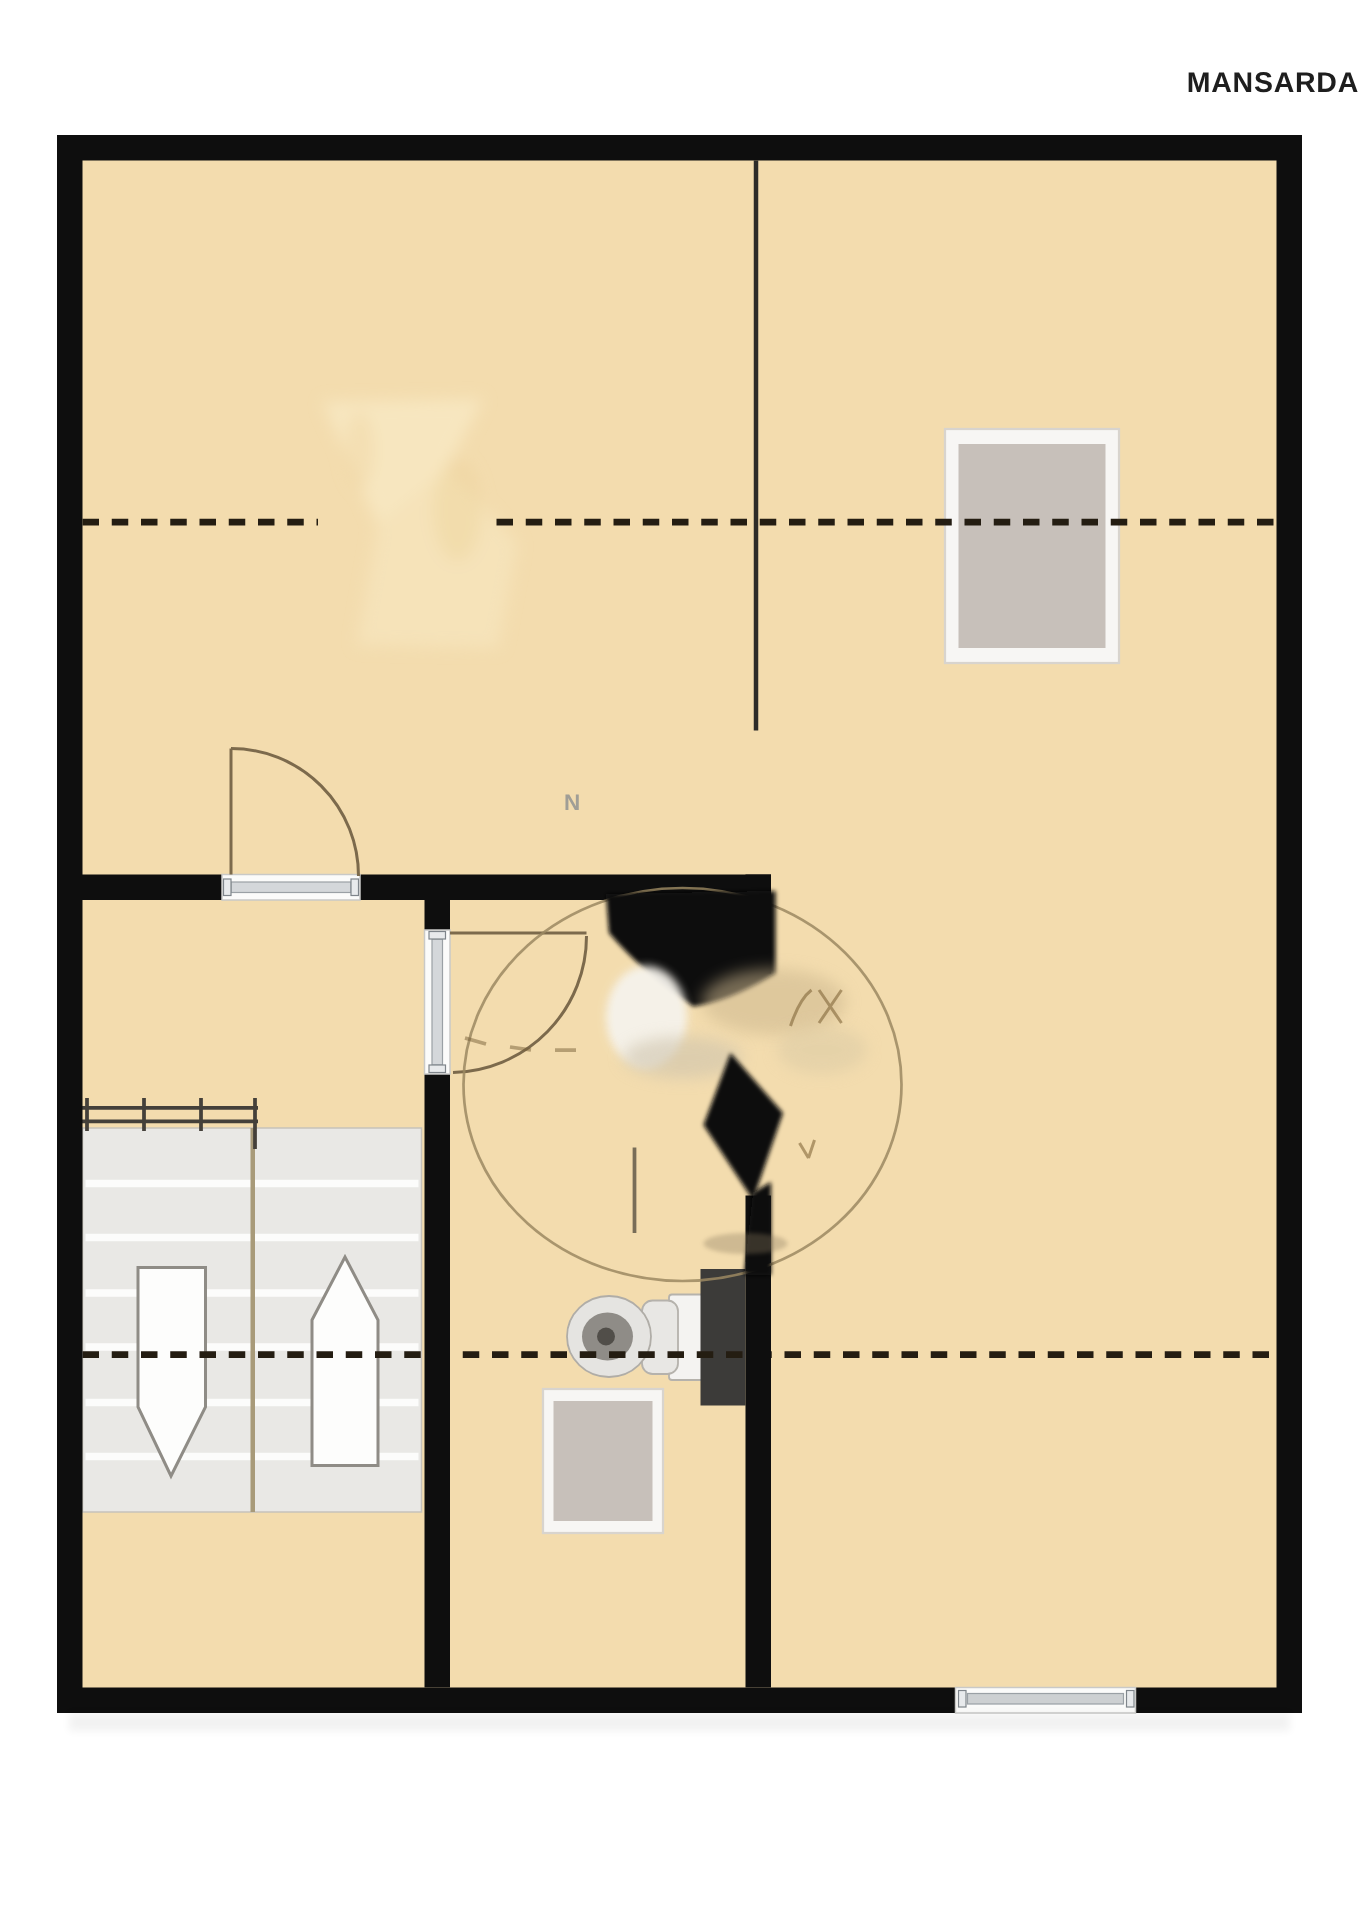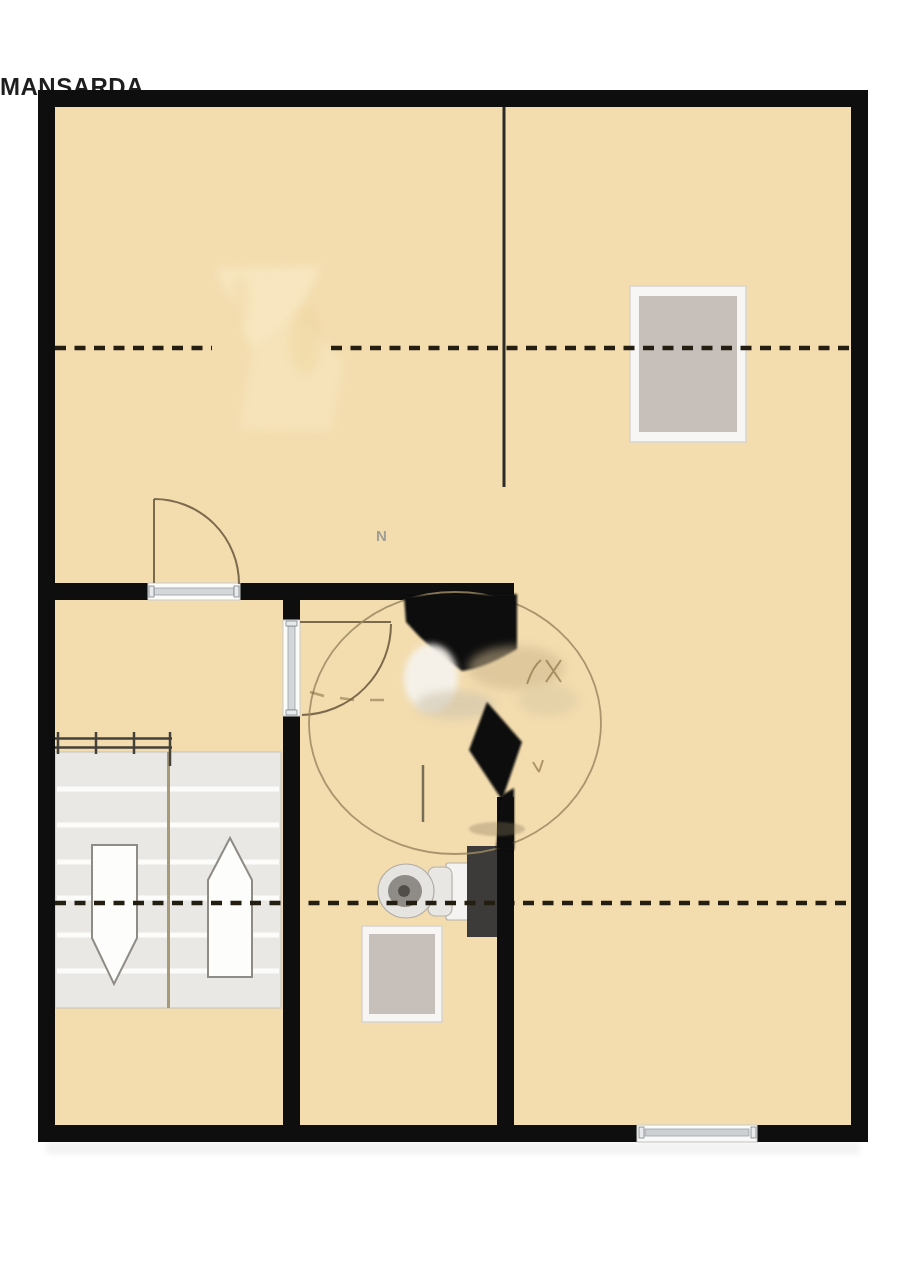--- a/index.html
+++ b/index.html
@@ -4,22 +4,22 @@
 <style>
   :root{
     --background:#ffffff; --floor:#f3dcae; --wall:#0e0e0e; --dashed-line:#241d12;
     --stair-tread:#e9e8e5; --skylight:#c7c0ba; --skylight-frame:#f7f6f4;
     --door-arc:#7c6a4c; --fixture-dark:#3c3b39; --toilet-body:#e5e4e1;
     --watermark-stroke:#9b8862; --arrow-fill:#fdfdfc; --title-color:#1e1e1e;
   }
   html,body{margin:0;padding:0;background:var(--background);}
   .canvas{position:relative;width:906px;height:1280px;background:var(--background);
           font-family:"Liberation Sans",sans-serif;overflow:hidden;}
-  .title{position:absolute;top:73px;left:0;width:100%;text-align:left;
-         font-size:24px;font-weight:600;letter-spacing:.5px;color:var(--title-color);}
+  .title{position:absolute;top:45px;left:0;width:100%;text-align:right;
+         font-size:19px;font-weight:600;letter-spacing:.5px;color:var(--title-color);}
   .nmark{position:absolute;left:376px;top:527px;font-size:15px;font-weight:700;
          color:#a09e96;}
   svg{position:absolute;left:0;top:0;}
 
   .floor{fill:var(--floor);}
   .wall{fill:var(--wall);}
   .frame{fill:none;stroke:var(--wall);stroke-width:17px;}
   .dash{stroke:var(--dashed-line);stroke-width:4.5px;stroke-dasharray:11 8.5;fill:none;}
   .divider{stroke:#2d2b28;stroke-width:3px;}
   .sky-frame{fill:var(--skylight-frame);stroke:#d8d4ce;stroke-width:1.5px;}

